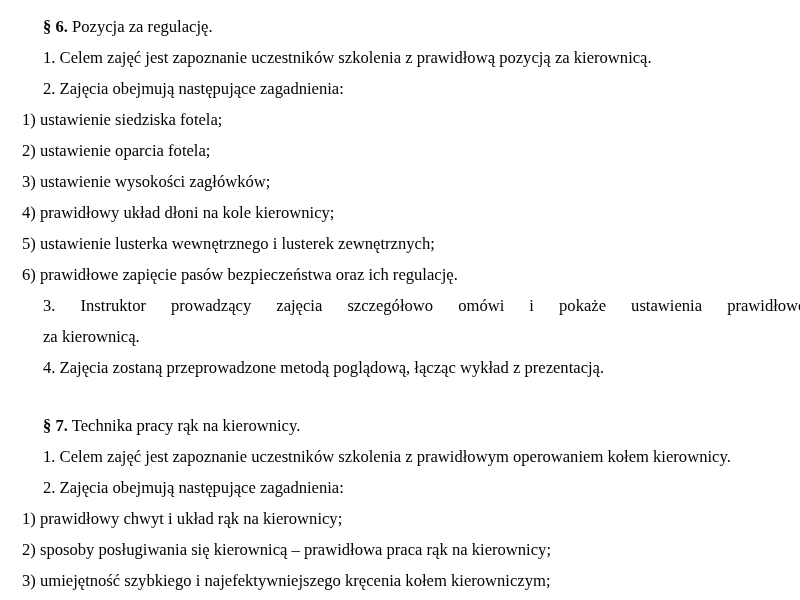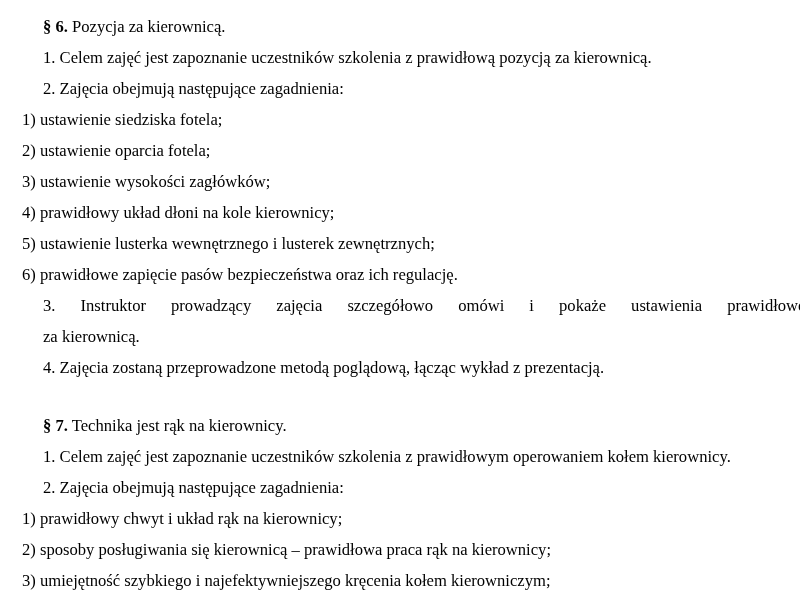--- a/index.html
+++ b/index.html
@@ -87,21 +87,21 @@
   }
 </style>
 </head>
 <body>
 
 <div id="page">
   <div class="doc-body">
 
     <div class="first-top"></div>
 
-    <div class="line indent"><span class="bold">§ 6.</span> <span>Pozycja za kierownicą.</span></div>
+    <div class="line indent"><span class="bold">§ 6.</span> <span>Pozycja za regulację.</span></div>
 
     <div class="line indent">1. Celem zajęć jest zapoznanie uczestników szkolenia z prawidłową pozycją za kierownicą.</div>
 
     <div class="line indent">2. Zajęcia obejmują następujące zagadnienia:</div>
 
     <div class="line flush">1) ustawienie siedziska fotela;</div>
     <div class="line flush">2) ustawienie oparcia fotela;</div>
     <div class="line flush">3) ustawienie wysokości zagłówków;</div>
     <div class="line flush">4) prawidłowy układ dłoni na kole kierownicy;</div>
     <div class="line flush">5) ustawienie lusterka wewnętrznego i lusterek zewnętrznych;</div>
@@ -109,21 +109,21 @@
 
     <div class="para">
       <span class="just-line">3. Instruktor prowadzący zajęcia szczegółowo omówi i pokaże ustawienia prawidłowej pozycji</span>
       <span class="last-line">za kierownicą.</span>
     </div>
 
     <div class="line indent">4. Zajęcia zostaną przeprowadzone metodą poglądową, łącząc wykład z prezentacją.</div>
 
     <div class="spacer"></div>
 
-    <div class="line indent"><span class="bold">§ 7.</span> <span>Technika jest rąk na kierownicy.</span></div>
+    <div class="line indent"><span class="bold">§ 7.</span> <span>Technika pracy rąk na kierownicy.</span></div>
 
     <div class="line indent">1. Celem zajęć jest zapoznanie uczestników szkolenia z prawidłowym operowaniem kołem kierownicy.</div>
 
     <div class="line indent">2. Zajęcia obejmują następujące zagadnienia:</div>
 
     <div class="line flush">1) prawidłowy chwyt i układ rąk na kierownicy;</div>
     <div class="line flush">2) sposoby posługiwania się kierownicą – prawidłowa praca rąk na kierownicy;</div>
     <div class="line flush">3) umiejętność szybkiego i najefektywniejszego kręcenia kołem kierowniczym;</div>
     <div class="line flush">4) samokontrola prawidłowej pozycji za kierownicą.</div>
 

